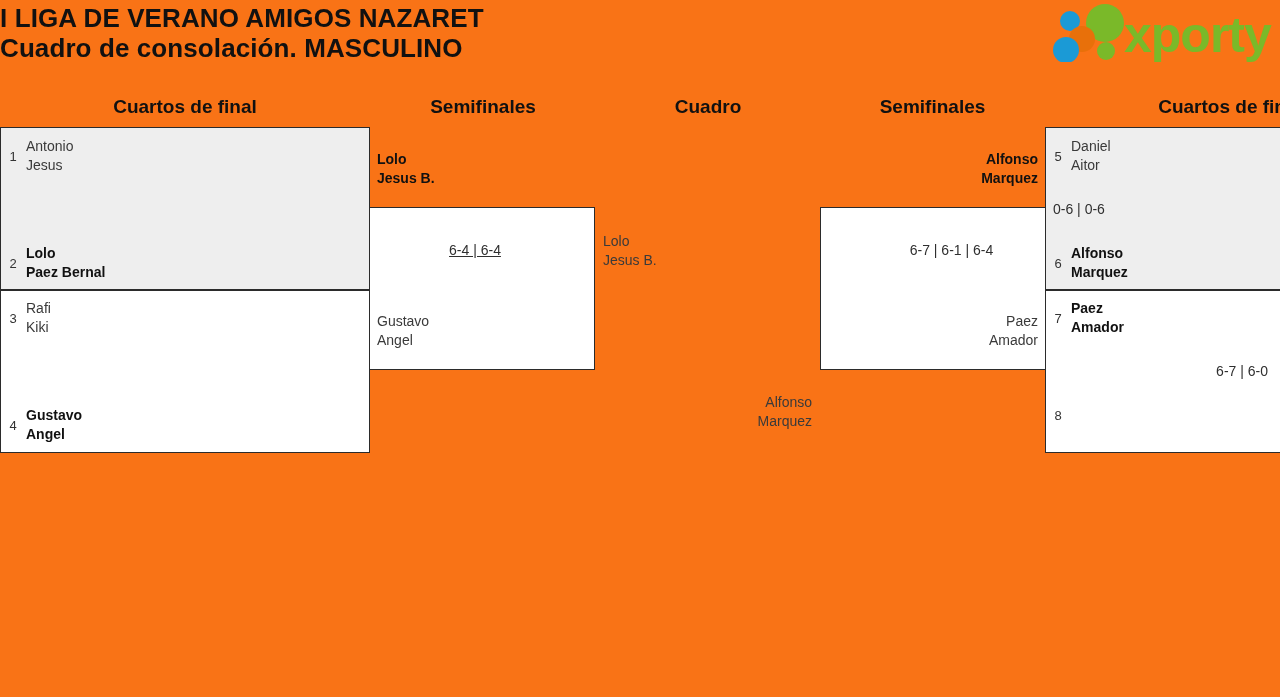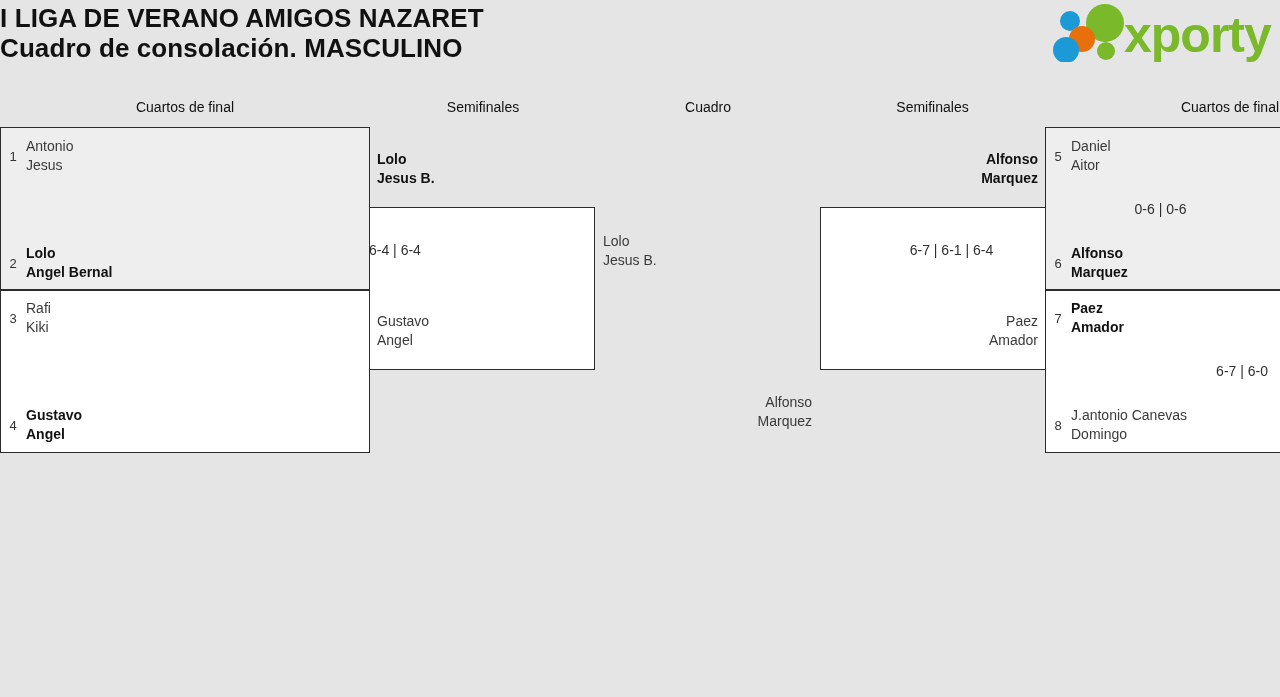--- a/index.html
+++ b/index.html
@@ -8,21 +8,21 @@
     margin: 0;
     padding: 0;
     background: #ffffff;
     font-family: "Liberation Sans", sans-serif;
   }
   #page {
     position: relative;
     width: 1280px;
     height: 697px;
     overflow: hidden;
-    background: #e5e5e5;
+    background: #f97316;
   }
 
   
   .title-block {
     position: absolute;
     left: 0px;
     top: 0px;
     width: 1000px;
   }
   .title-line {
@@ -42,22 +42,22 @@
     top: 4px;
     width: 228px;
     height: 58px;
   }
   .logo svg { display: block; }
 
   
   .round-head {
     position: absolute;
     top: 97px;
-    font-size: 14px;
-    font-weight: 400;
+    font-size: 19px;
+    font-weight: 700;
     color: #111111;
     line-height: 20px;
     white-space: nowrap;
   }
   .rh-center { text-align: center; }
 
   
   .mbox {
     position: absolute;
     border: 1px solid #2b2b2b;
@@ -147,21 +147,21 @@
     <span class="seed">1</span>
     <span class="names">
       <span class="n1">Antonio</span>
       <span class="n2">Jesus</span>
     </span>
   </div>
   <div class="comp winner" style="left:8px; top:244px;">
     <span class="seed">2</span>
     <span class="names">
       <span class="n1">Lolo</span>
-      <span class="n2">Angel Bernal</span>
+      <span class="n2">Paez Bernal</span>
     </span>
   </div>
 
   <div class="mbox" style="left:0px; top:290px; width:370px; height:163px;">
   </div>
   <div class="comp" style="left:8px; top:299px;">
     <span class="seed">3</span>
     <span class="names">
       <span class="n1">Rafi</span>
       <span class="n2">Kiki</span>
@@ -176,21 +176,21 @@
   </div>
 
   <div class="mbox" style="left:369px; top:207px; width:226px; height:163px;">
   </div>
   <div class="comp winner" style="left:377px; top:150px;">
     <span class="names">
       <span class="n1">Lolo</span>
       <span class="n2">Jesus B.</span>
     </span>
   </div>
-  <div class="score" style="left:369px; top:241px; width:212px; ">6-4 | 6-4</div>
+  <div class="score" style="left:369px; top:241px; width:212px; text-align:center;text-decoration:underline;">6-4 | 6-4</div>
   <div class="comp" style="left:377px; top:312px;">
     <span class="names">
       <span class="n1">Gustavo</span>
       <span class="n2">Angel</span>
     </span>
   </div>
 
   <div class="plain-comp" style="left:603px; top:232px;">
     <span class="n1">Lolo</span><br>
     <span class="n2">Jesus B.</span>
@@ -218,40 +218,36 @@
 
   <div class="mbox shaded" style="left:1045px; top:127px; width:370px; height:163px;">
   </div>
   <div class="comp" style="left:1053px; top:137px;">
     <span class="seed">5</span>
     <span class="names">
       <span class="n1">Daniel</span>
       <span class="n2">Aitor</span>
     </span>
   </div>
-  <div class="score" style="left:1053px; top:200px; width:215px; text-align:center;">0-6 | 0-6</div>
+  <div class="score" style="left:1053px; top:200px; width:215px; text-align:left;">0-6 | 0-6</div>
   <div class="comp winner" style="left:1053px; top:244px;">
     <span class="seed">6</span>
     <span class="names">
       <span class="n1">Alfonso</span>
       <span class="n2">Marquez</span>
     </span>
   </div>
 
   <div class="mbox" style="left:1045px; top:290px; width:370px; height:163px;">
   </div>
   <div class="comp winner" style="left:1053px; top:299px;">
     <span class="seed">7</span>
     <span class="names">
       <span class="n1">Paez</span>
       <span class="n2">Amador</span>
     </span>
   </div>
   <div class="score" style="left:1053px; top:362px; width:215px; text-align:right;">6-7 | 6-0</div>
   <div class="comp" style="left:1053px; top:406px;">
     <span class="seed">8</span>
-    <span class="names">
-      <span class="n1">J.antonio Canevas</span>
-      <span class="n2">Domingo</span>
-    </span>
   </div>
 
 </div>
 
 </body></html>

